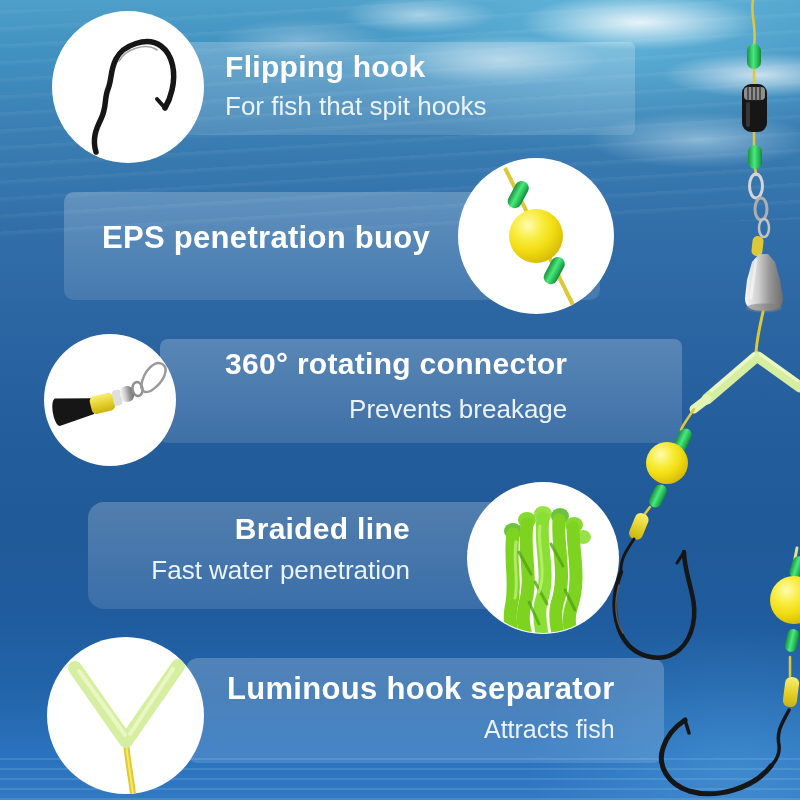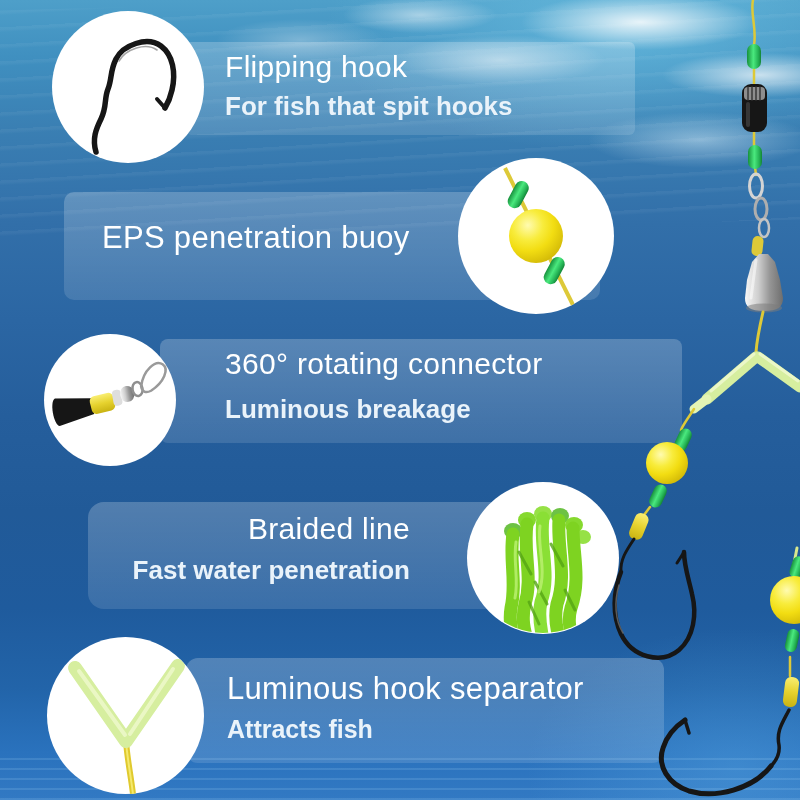--- a/index.html
+++ b/index.html
@@ -40,22 +40,22 @@
   .circle{
     position:absolute;z-index:3;background:#ffffff;border-radius:50%;overflow:hidden;
   }
   #circle-1{left:52px;top:11px;width:152px;height:152px;}
   #circle-2{left:458px;top:158px;width:156px;height:156px;}
   #circle-3{left:44px;top:334px;width:132px;height:132px;}
   #circle-4{left:467px;top:482px;width:152px;height:152px;}
   #circle-5{left:47px;top:637px;width:157px;height:157px;}
   .circle svg{position:absolute;left:0;top:0;}
   .callout-text{position:absolute;z-index:5;color:var(--title-text,#fff);}
-  .callout-text .title{font-weight:400;letter-spacing:.3px;line-height:1.15;display:block;}
-  .callout-text .subtitle{font-weight:700;color:var(--subtitle-text,#eaf3fa);display:block;line-height:1.2;}
+  .callout-text .title{font-weight:700;letter-spacing:.3px;line-height:1.15;display:block;}
+  .callout-text .subtitle{font-weight:400;color:var(--subtitle-text,#eaf3fa);display:block;line-height:1.2;text-align:right;}
   #ct-1{left:225px;top:50px;}  #ct-1 .title{font-size:30px;} #ct-1 .subtitle{font-size:26px;margin-top:6px;}
   #ct-2{left:102px;top:220px;} #ct-2 .title{font-size:31px;}
   #ct-3{left:225px;top:347px;} #ct-3 .title{font-size:30px;} #ct-3 .subtitle{font-size:26px;margin-top:12px;}
   #ct-4{right:390px;top:512px;text-align:right;} #ct-4 .title{font-size:30px;} #ct-4 .subtitle{font-size:26px;margin-top:8px;}
   #ct-5{left:227px;top:671px;} #ct-5 .title{font-size:31px;} #ct-5 .subtitle{font-size:25px;margin-top:7px;}
 </style>
 </head>
 <body>
 
 <div class="stage">
@@ -235,21 +235,21 @@
 
   <div class="callout-text" id="ct-1">
     <span class="title">Flipping hook</span>
     <span class="subtitle">For fish that spit hooks</span>
   </div>
   <div class="callout-text" id="ct-2">
     <span class="title">EPS penetration buoy</span>
   </div>
   <div class="callout-text" id="ct-3">
     <span class="title">360° rotating connector</span>
-    <span class="subtitle">Luminous breakage</span>
+    <span class="subtitle">Prevents breakage</span>
   </div>
   <div class="callout-text" id="ct-5">
     <span class="title">Luminous hook separator</span>
     <span class="subtitle">Attracts fish</span>
   </div>
   <div class="callout-text" id="ct-4">
     <span class="title">Braided line</span>
     <span class="subtitle">Fast water penetration</span>
   </div>
 

